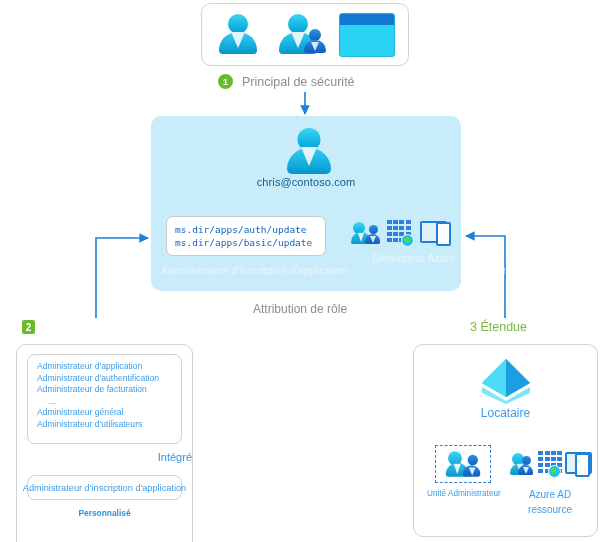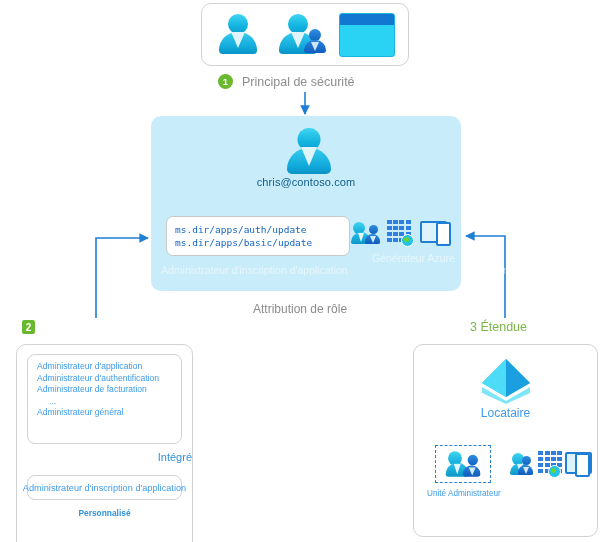--- a/index.html
+++ b/index.html
@@ -80,21 +80,21 @@
   
   #role-assignment-panel{
     left:151px;top:116px;width:310px;height:175px;
     background:#c9ecfa;border-radius:10px;
   }
   #user-email{
     position:absolute;left:0;right:0;top:60px;text-align:center;
     font-size:11px;color:#11608c;letter-spacing:.1px;
   }
   #perm-box{
-    position:absolute;left:15px;top:100px;width:184px;height:40px;
+    position:absolute;left:15px;top:100px;width:160px;height:40px;
     background:#ffffff;border:1px solid #c9c9c9;border-radius:7px;
     display:flex;flex-direction:column;justify-content:center;
     padding-left:8px;box-sizing:border-box;
   }
   #perm-box div{
     font-family:"DejaVu Sans Mono","Liberation Mono",monospace;
     font-size:9.5px;color:#1565c0;line-height:13px;white-space:nowrap;
   }
   #scope-icons{
     position:absolute;left:200px;top:100px;width:100px;height:34px;
@@ -312,20 +312,21 @@
   <span class="badge-square">2</span>
 </div>
 
 <div class="abs card" id="roledef-card">
   <div id="builtin-box">
     <div>Administrateur d'application</div>
     <div>Administrateur d'authentification</div>
     <div>Administrateur de facturation</div>
     <div class="dots">...</div>
     <div>Administrateur général</div>
+    <div>Administrateur d'utilisateurs</div>
   </div>
   <div id="builtin-caption">Intégré</div>
   <div id="custom-box">
     <span>Administrateur d'inscription d'application</span>
   </div>
   <div id="custom-caption">Personnalisé</div>
 </div>
 
 <div class="abs" id="scope-label">3 Étendue</div>
 
@@ -385,14 +386,18 @@
             <i></i>
             <i></i>
           </span>
         <span class="globe"></span>
       </span>
       <span class="devico">
         <span class="mon"></span>
           <span class="phone"></span>
       </span>
     </div>
+    <div id="res-caption">
+      <div>Azure AD</div>
+      <div>ressource</div>
+    </div>
   </div>
 </div>
 
 </body></html>

